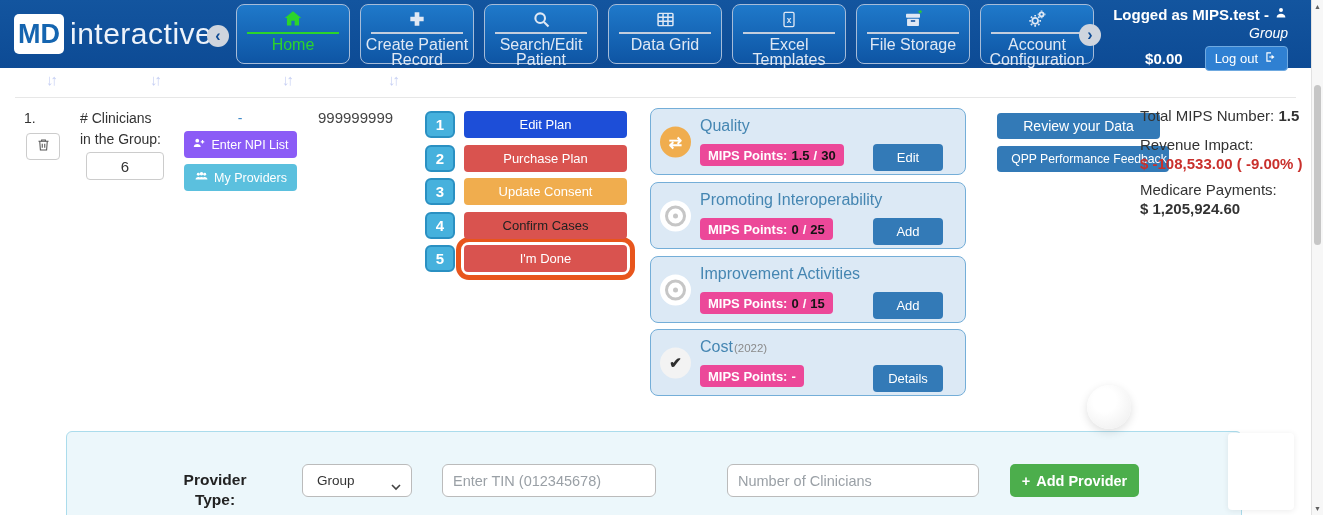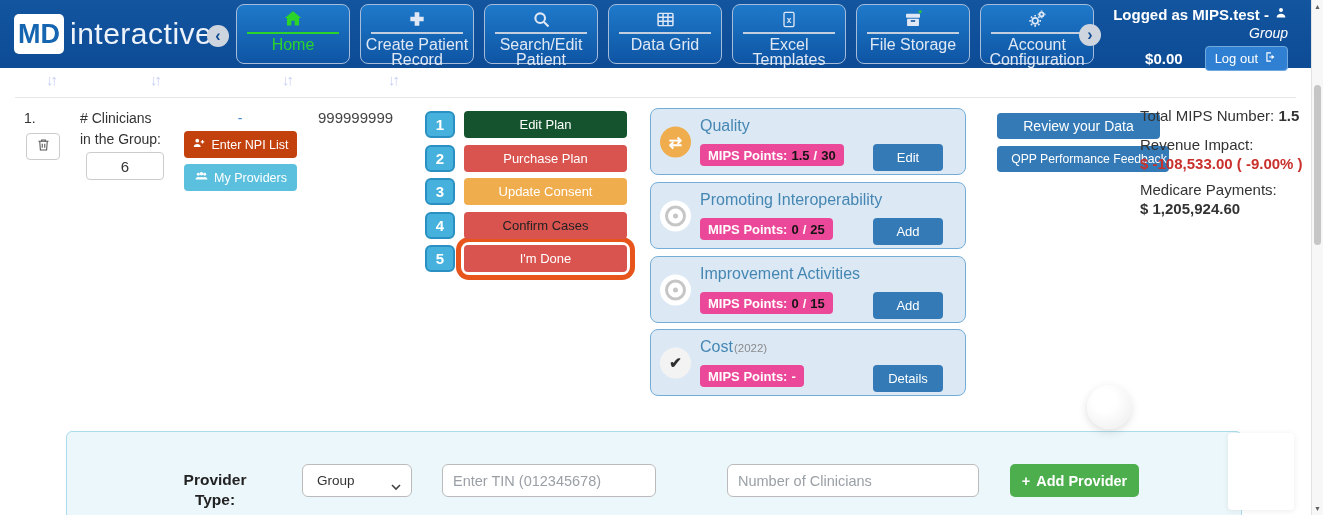--- a/index.html
+++ b/index.html
@@ -42,33 +42,33 @@
   .row-index{left:24px;top:110px;font-size:14px;}
   .trash-btn{left:26px;top:133px;width:34px;height:27px;background:#fff;border:1px solid #ccc;border-radius:4px;
              color:#555;display:flex;align-items:center;justify-content:center;cursor:pointer;}
   .clin-l1{left:80px;top:110px;font-size:14px;}
   .clin-l2{left:80px;top:131px;font-size:14px;}
   .clin-input{left:86px;top:152px;width:78px;height:28px;border:1px solid #ccc;border-radius:4px;
               text-align:center;font-size:15px;color:#333;box-sizing:border-box;}
   .dash{left:228px;top:110px;width:24px;text-align:center;color:#428bca;font-size:14px;}
   .small-btn{border:none;border-radius:4px;color:#fff;font-size:12.5px;display:flex;align-items:center;
              justify-content:center;gap:5px;cursor:pointer;}
-  .npi-btn{left:184px;top:131px;width:113px;height:27px;background:#c2410c;}
+  .npi-btn{left:184px;top:131px;width:113px;height:27px;background:#8b5cf6;}
   .myprov-btn{left:184px;top:164px;width:113px;height:27px;background:#5bc0de;}
   .tin-number{left:318px;top:109px;font-size:15px;color:#444;}
   .name-block{left:318px;top:132px;width:92px;font-size:13px;line-height:19px;}
   .check-circle{display:inline-block;width:13px;height:13px;border-radius:50%;background:#5cb85c;color:#fff;
                 font-size:9px;line-height:13px;text-align:center;vertical-align:-2px;margin-right:3px;font-weight:bold;}
 
   .step{left:425px;width:30px;height:27px;background:#46b1dd;border:2px solid #2a90c2;border-radius:6px;
         color:#fff;font-weight:bold;font-size:15px;text-align:center;line-height:23px;box-sizing:border-box;}
   .t1{top:111px}.t2{top:145px}.t3{top:178px}.t4{top:212px}.t5{top:245px}
   .action{left:464px;width:163px;height:27px;border-radius:4px;color:#fff;font-size:13px;text-align:center;
           line-height:27px;cursor:pointer;z-index:4;}
-  .act-green{background:#14532d;}
+  .act-green{background:#1d4ed8;}
   .act-red{background:#d9534f;}
   .act-orange{background:#f0ad4e;}
   .act-dark-text{color:#222;font-weight:normal;}
   .ring{left:456px;top:237px;width:179px;height:43px;border:5px solid #e8551c;border-radius:13px;
         box-sizing:border-box;z-index:3;}
 
   
   .card{left:650px;width:316px;height:67px;background:#dce9f5;border:1px solid #74aed8;border-radius:8px;box-sizing:border-box;}
   .c1{top:108px}.c2{top:182px}.c3{top:256px}.c4{top:329px}
   .card-icon{position:absolute;left:9px;top:50%;transform:translateY(-50%);width:31px;height:31px;border-radius:50%;

